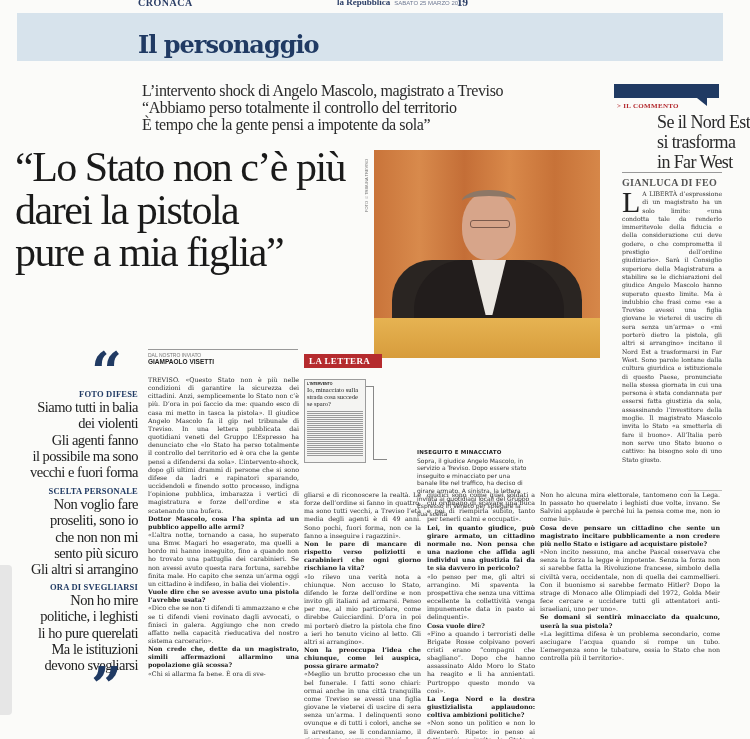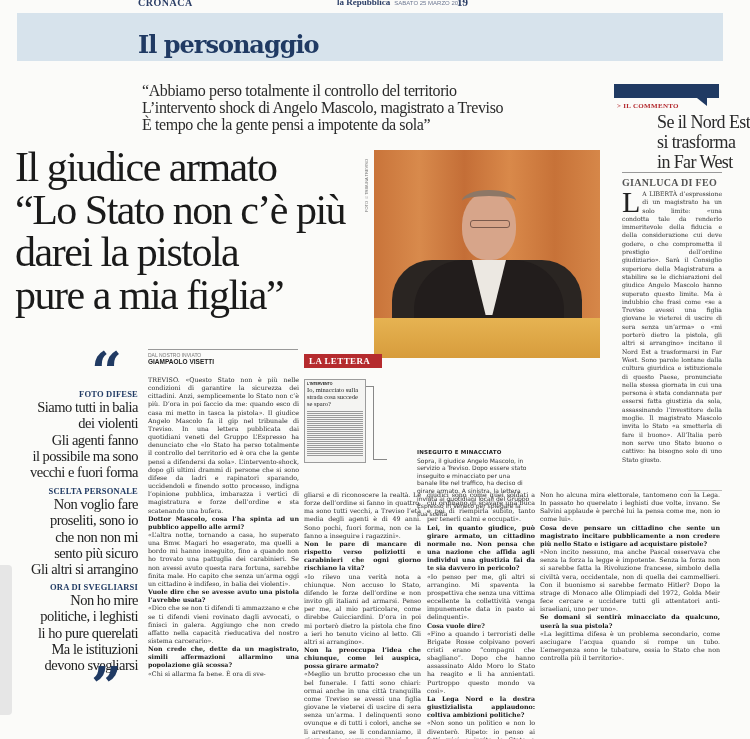--- a/index.html
+++ b/index.html
@@ -84,27 +84,26 @@
   <span class="masthead" style="left:337px;">
     <span class="brand">la Repubblica</span><span class="date">SABATO 25 MARZO 2017</span>
   </span>
   <span class="pagenum" style="left:457px;">19</span>
 </div>
 
 <div class="band"></div>
 <div class="band-title">Il personaggio</div>
 
 <div class="kicker">
+  <div>L’intervento shock di Angelo Mascolo, magistrato a Treviso</div>
   <div>“Abbiamo perso totalmente il controllo del territorio</div>
-  <div>L’intervento shock di Angelo Mascolo, magistrato a Treviso</div>
   <div>È tempo che la gente pensi a impotente da sola”</div>
 </div>
 
 <div class="headline">
-  <div>Il giudice armato</div>
   <div>“Lo Stato non c’è più</div>
   <div>darei la pistola</div>
   <div>pure a mia figlia”</div>
 </div>
 
 <div class="photo-credit">FOTO ©TRIBUNA TREVISO</div>
 <div class="photo">
   <div class="chair"></div>
   <div class="robe"></div>
   <div class="shirt"></div>

